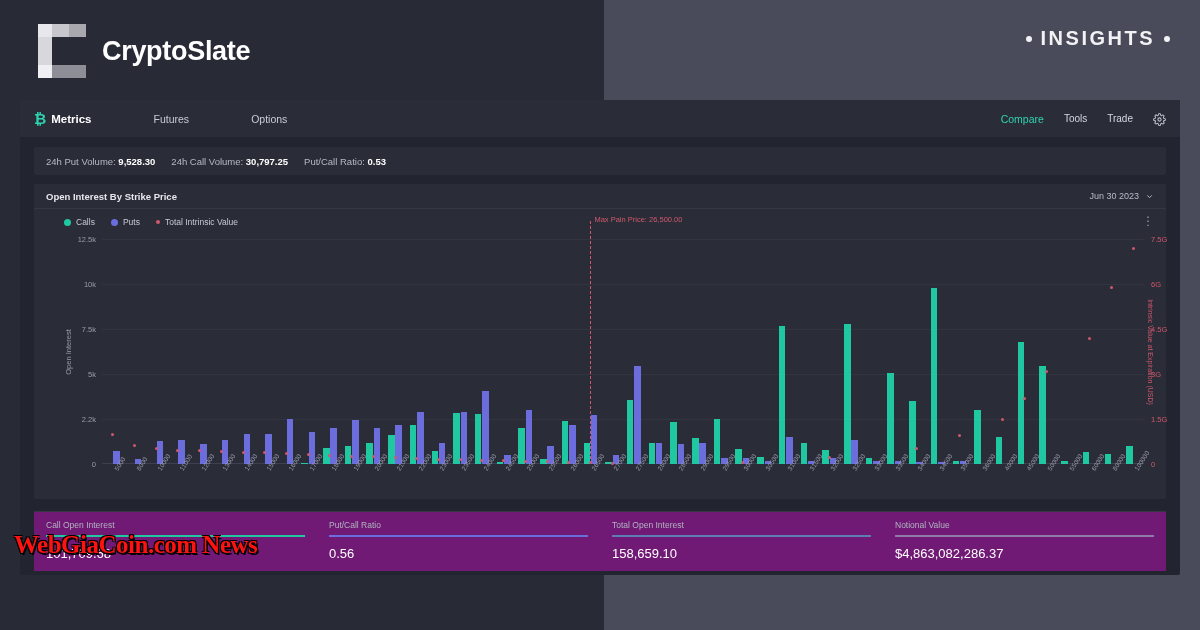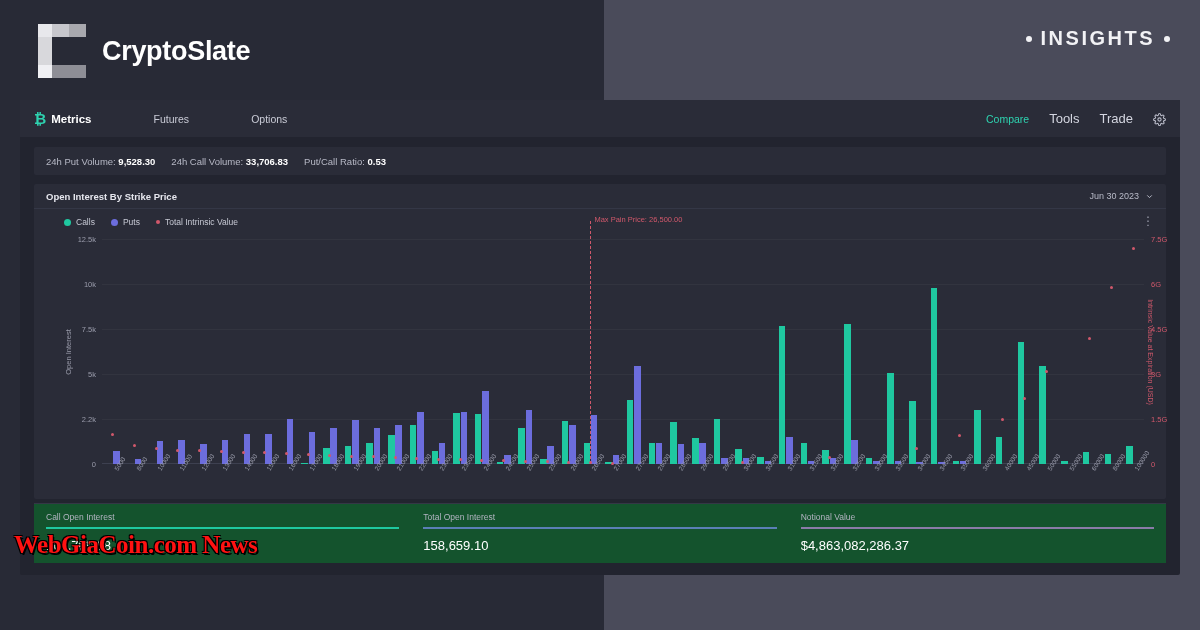--- a/index.html
+++ b/index.html
@@ -28,21 +28,21 @@
          background:#22242f; border-radius:2px; }
 
   #appnav { height:37px; display:flex; align-items:center; padding:0 14px; background:#2a2c38; }
   .navleft { display:flex; align-items:center; gap:22px; }
   .navlogo { display:flex; align-items:center; gap:5px; }
   .navlogo .glyph { color:#2ed3b0; font-size:15px; font-weight:bold; line-height:1; }
   .navlogo .txt { color:#ffffff; font-size:11.5px; font-weight:bold; }
   .navitem { color:#c9cbd6; font-size:10.5px;margin-left:40px; }
   .navright { margin-left:auto; display:flex; align-items:center; gap:20px; }
   .navright .acc { color:#2ed3b0; font-size:10.5px; }
-  .navright .nr { color:#d4d6e0; font-size:13px; }
+  .navright .nr { color:#d4d6e0; font-size:10px; }
   .gear { width:13px; height:13px; position:relative; }
 
   #statsbar { margin:10px 14px 0 14px; height:28px; background:#2a2c38; border-radius:2px;
               display:flex; align-items:center; gap:16px; padding:0 12px; }
   .stat { font-size:9.5px; color:#b7b9c6; white-space:nowrap; }
   .stat b { color:#ffffff; font-weight:bold; }
 
   #card { margin:9px 14px 0 14px; background:#2a2c38; border-radius:2px; }
   #cardhead { height:25px; display:flex; align-items:center; padding:0 12px;
               border-bottom:1px solid #343746; }
@@ -76,21 +76,21 @@
   .ivdot { position:absolute; width:3px; height:3px; border-radius:50%; background:#d1586b; }
   .xtick { position:absolute; top:229px; font-size:6.5px; color:#9a9cab; white-space:nowrap;
            transform:rotate(-58deg); transform-origin:left top; }
 
   #maxpain-line { position:absolute; top:-18px; bottom:0; width:0;
                   border-left:1px dashed #d1586b; }
   #maxpain-label { position:absolute; top:-24px; left:4px; font-size:7.5px; color:#d1586b;
                    white-space:nowrap; }
 
   
-  #summary { margin:4px 14px; display:flex; background:#14532d; border-top:1px solid #343746; }
+  #summary { margin:12px 14px; display:flex; background:#701a75; border-top:1px solid #343746; }
   .sumcell { flex:1; padding:8px 12px 10px 12px; }
   .sumlabel { font-size:8.5px; color:#b2b4c1; margin-bottom:5px; }
   .sumrule { height:1.5px; width:100%; margin-bottom:9px; }
   .sumval { font-size:13px; color:#ffffff; }
 
   
   #watermark { position:absolute; left:14px; top:531px; z-index:40;
                font-family:"Liberation Serif", serif; font-size:25px; font-weight:bold;
                color:#ff1212; letter-spacing:-0.5px;
                text-shadow:1.5px 1.5px 0 #000, -1px -1px 0 #000, 1px -1px 0 #000, -1px 1px 0 #000; }
@@ -144,21 +144,21 @@
     </div>
   </div>
 
   <div id="statsbar">
     <div class="stat">
       <span>24h Put Volume:</span>
       <b>9,528.30</b>
     </div>
     <div class="stat">
       <span>24h Call Volume:</span>
-      <b>33,706.83</b>
+      <b>30,797.25</b>
     </div>
     <div class="stat">
       <span>Put/Call Ratio:</span>
       <b>0.53</b>
     </div>
   </div>
 
   <div id="card">
     <div id="cardhead">
       <span id="cardtitle">Open Interest By Strike Price</span>
@@ -471,20 +471,25 @@
     </div>
   </div>
 
   <div id="summary">
       <div class="sumcell">
         <div class="sumlabel">Call Open Interest</div>
         <div class="sumrule" style="background: rgb(31, 200, 160);"></div>
         <div class="sumval">101,709.68</div>
       </div>
       <div class="sumcell">
+        <div class="sumlabel">Put/Call Ratio</div>
+        <div class="sumrule" style="background: rgb(108, 109, 221);"></div>
+        <div class="sumval">0.56</div>
+      </div>
+      <div class="sumcell">
         <div class="sumlabel">Total Open Interest</div>
         <div class="sumrule" style="background: rgb(91, 127, 181);"></div>
         <div class="sumval">158,659.10</div>
       </div>
       <div class="sumcell">
         <div class="sumlabel">Notional Value</div>
         <div class="sumrule" style="background: rgb(138, 123, 168);"></div>
         <div class="sumval">$4,863,082,286.37</div>
       </div>
     </div>

